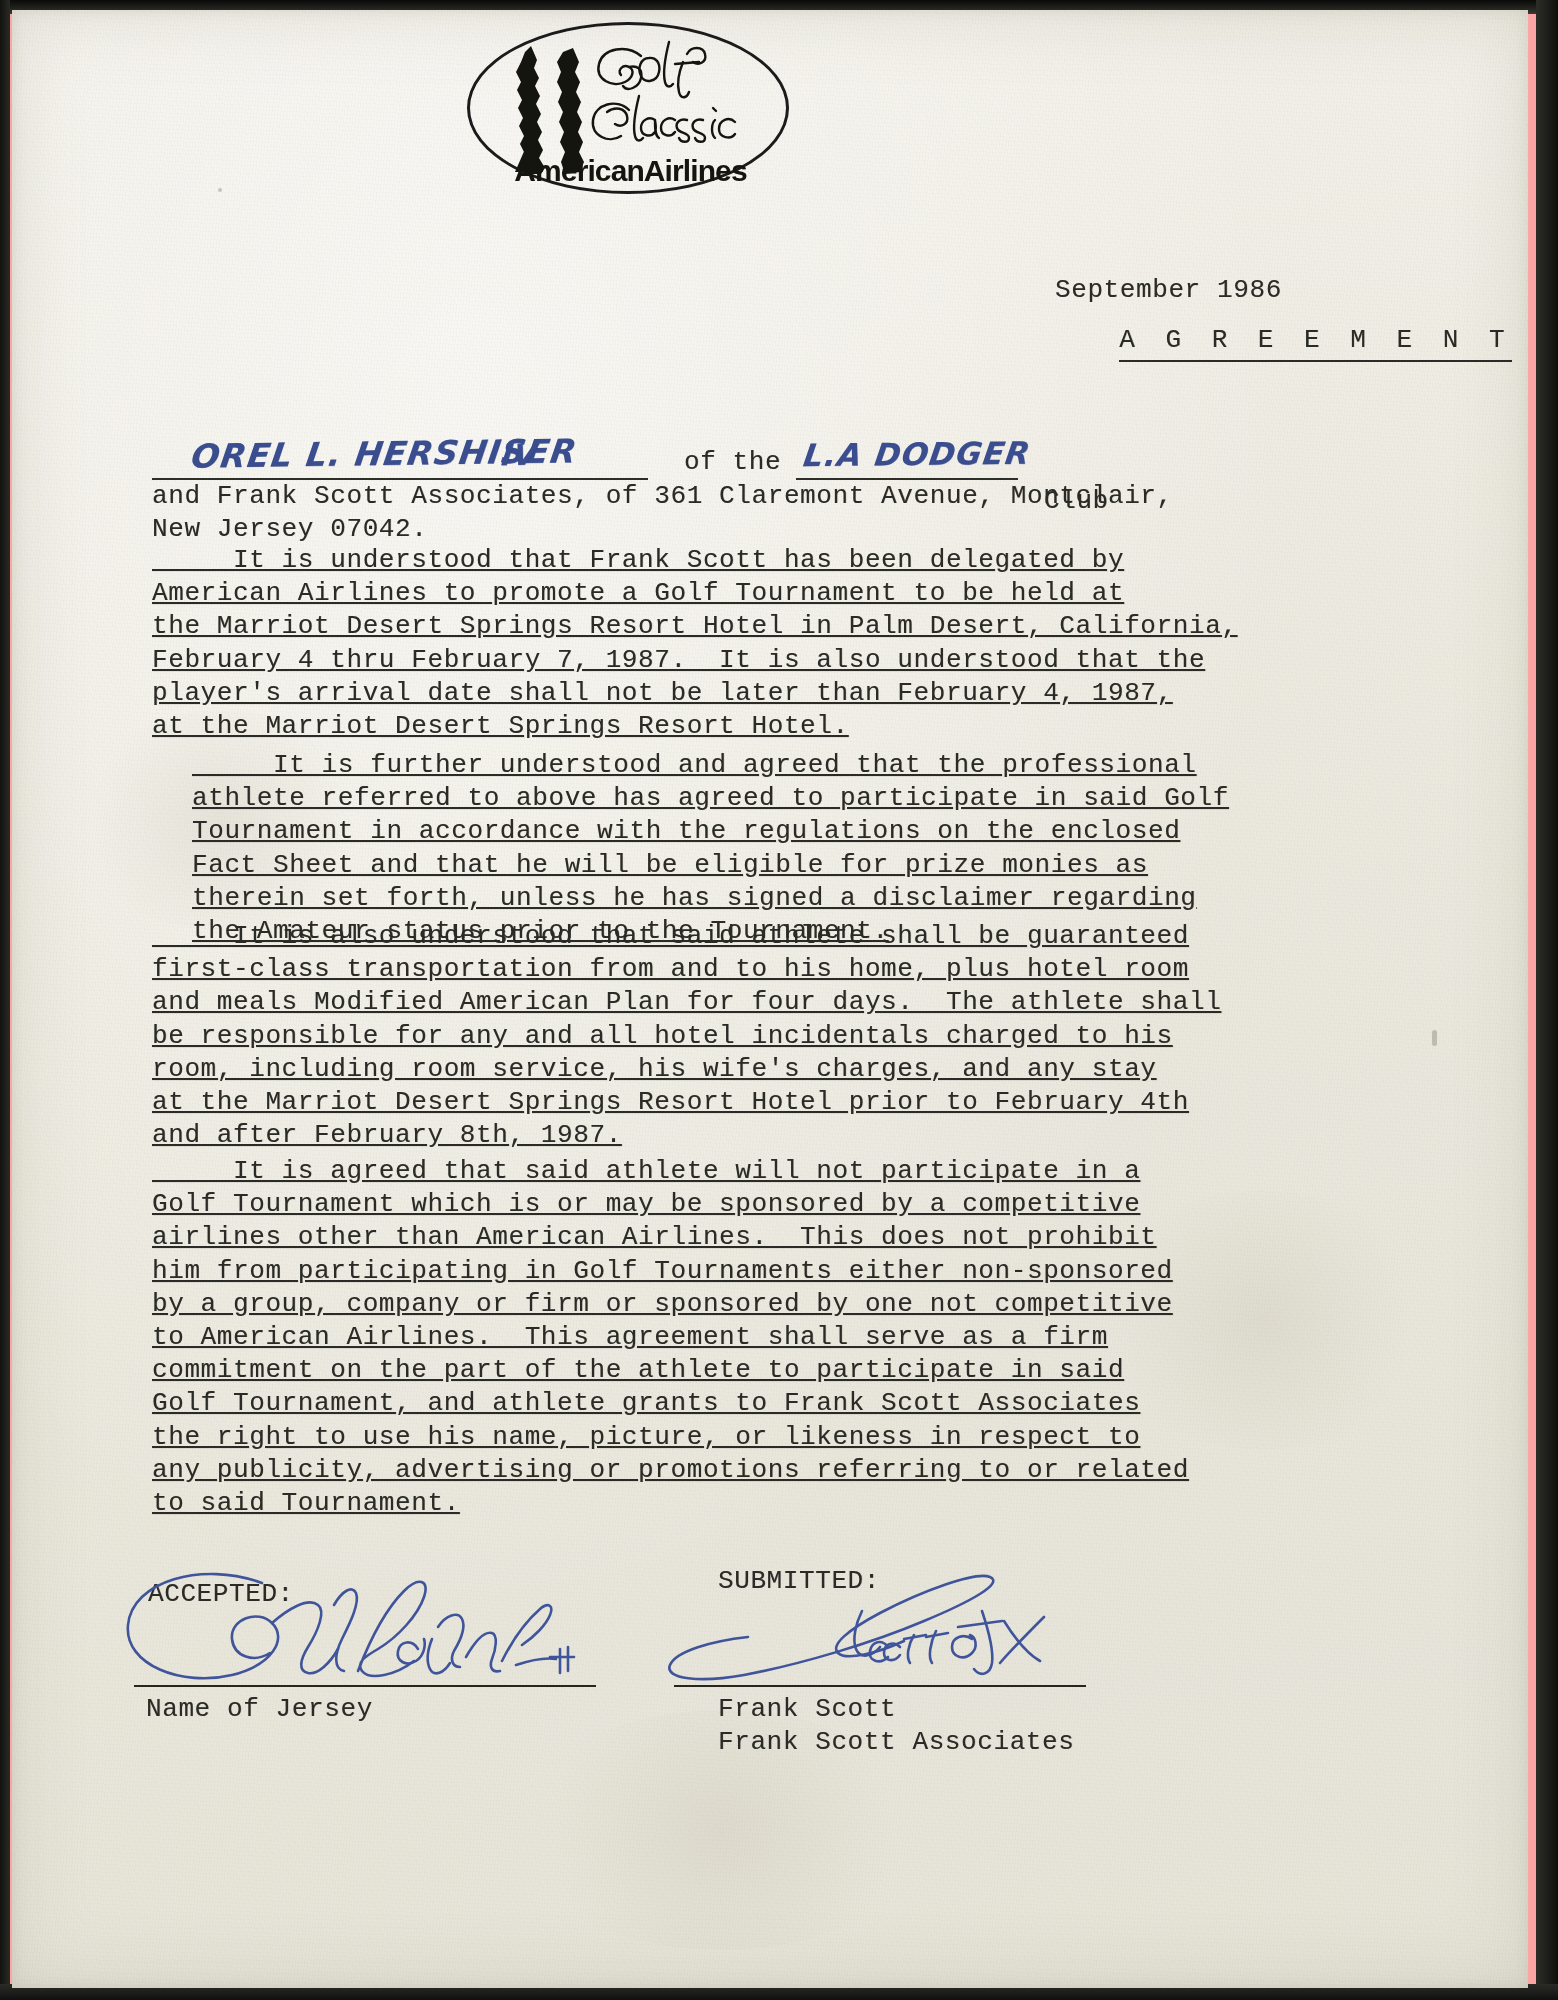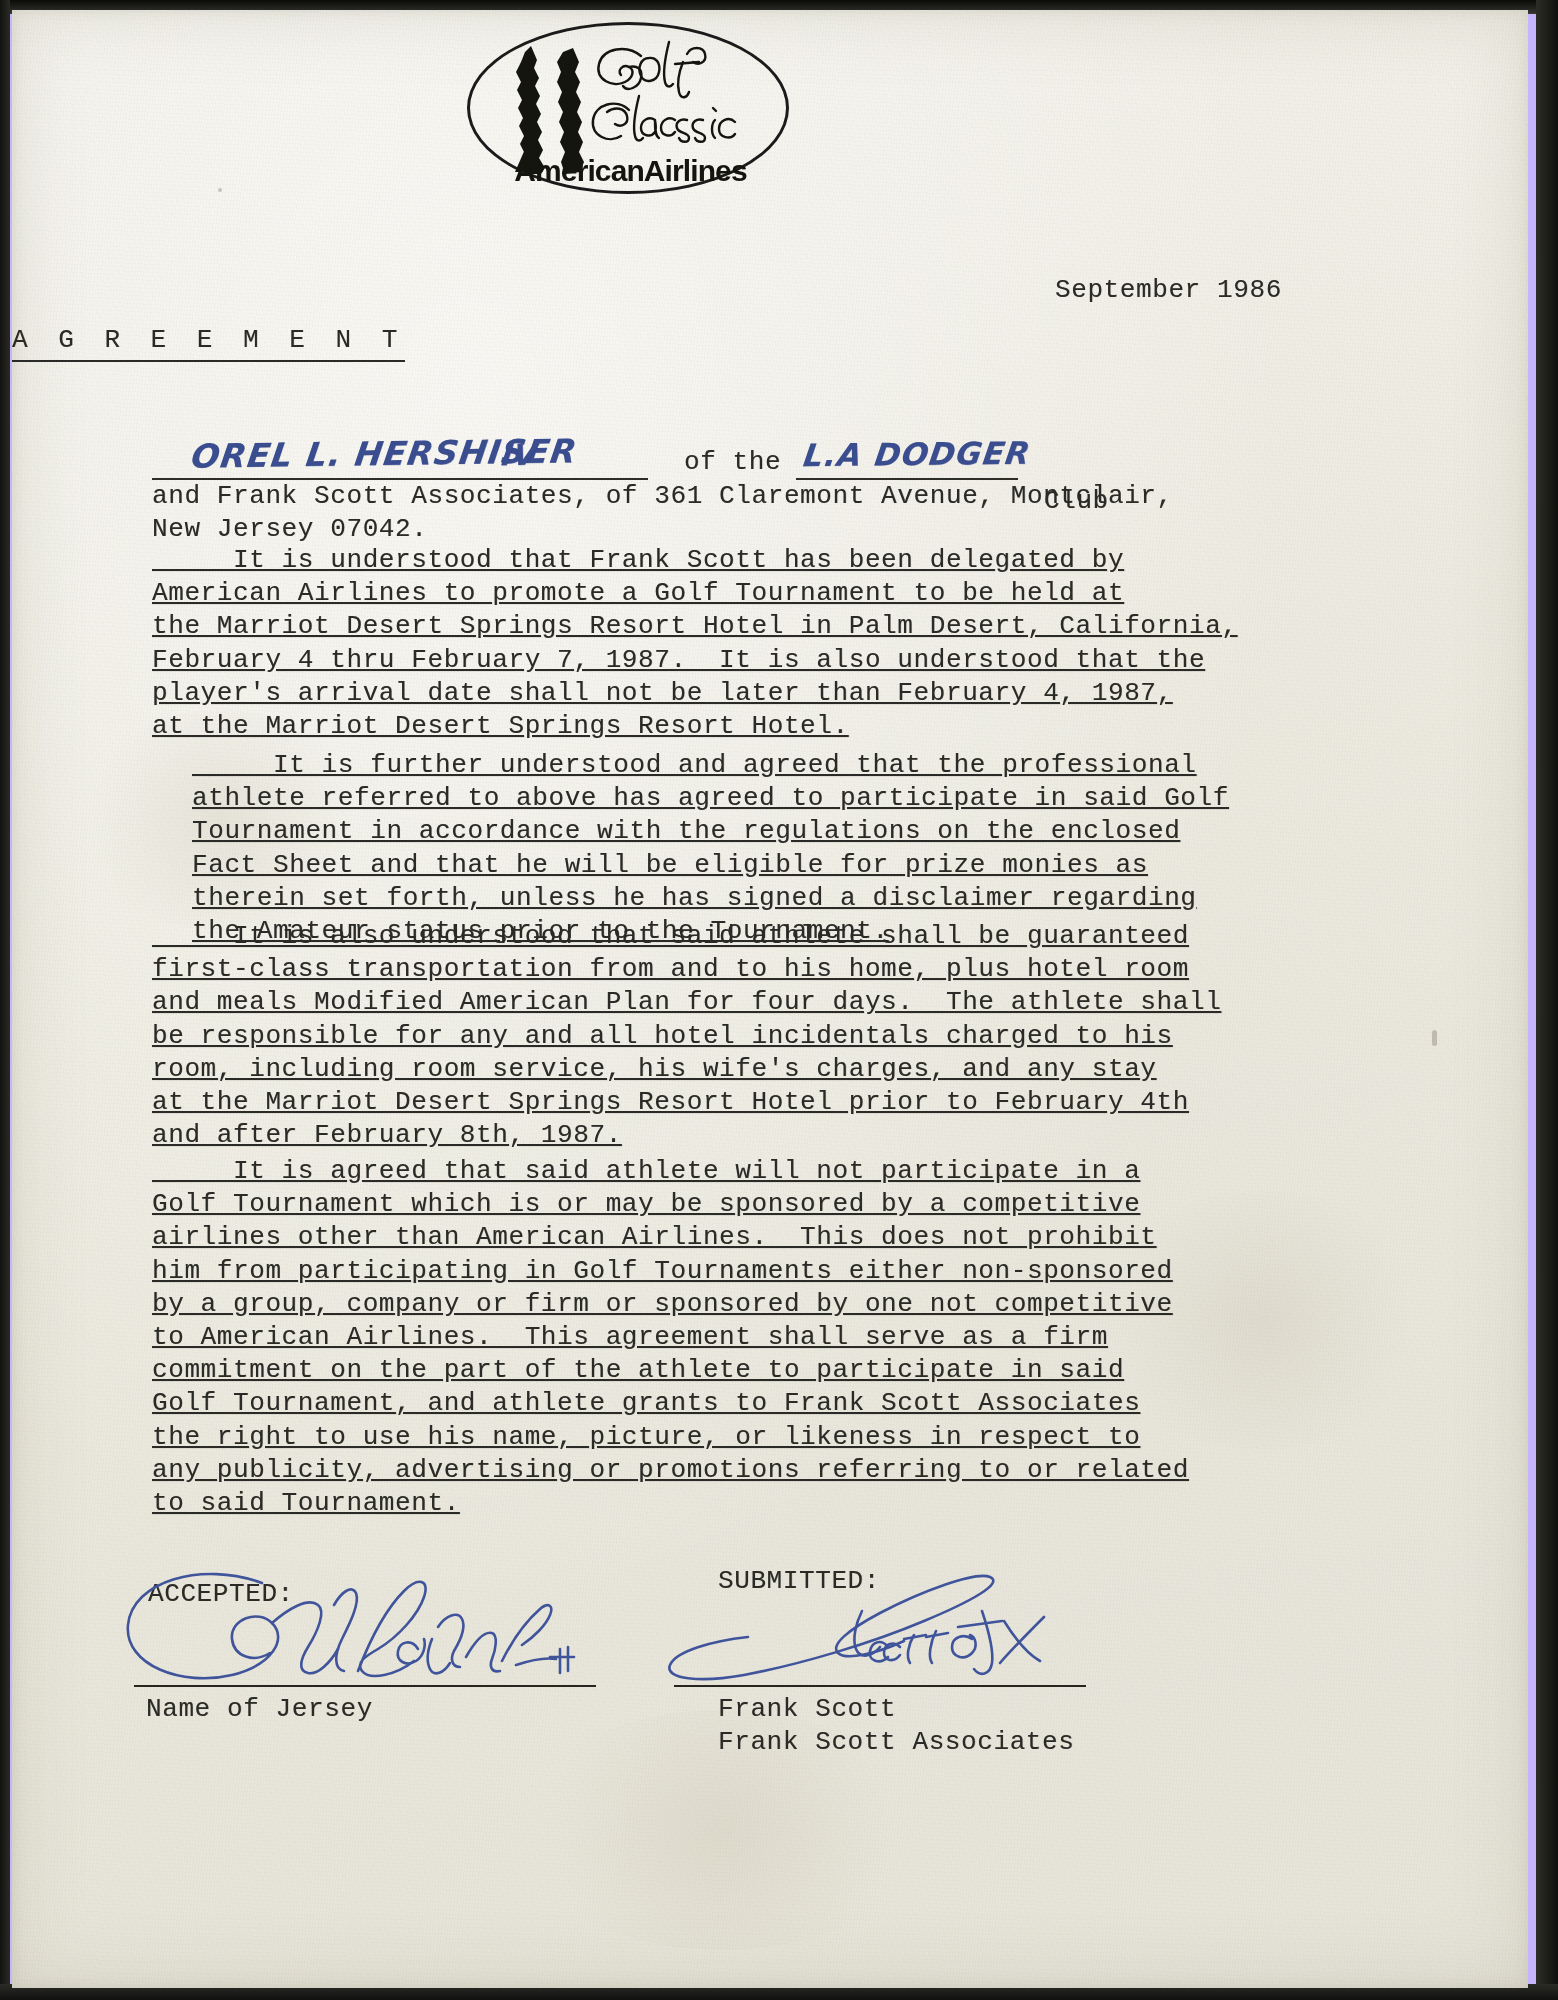--- a/index.html
+++ b/index.html
@@ -6,21 +6,21 @@
   html, body {
     width:1558px; height:2000px;
     background:#1a1a18;
     font-family:"Liberation Mono", monospace;
     overflow:hidden;
   }
   #page {
     position:absolute;
     left:0; top:0;
     width:1558px; height:2000px;
-    background:#c4b5fd;
+    background:#fca5a5;
   }
   
   .edge-top {
     position:absolute; left:0; top:0; width:1558px; height:14px;
     background:linear-gradient(180deg,#0a0a09 0%, #23241f 60%, #3a3a33 100%);
   }
   .edge-left {
     position:absolute; left:0; top:0; width:10px; height:2000px;
     background:linear-gradient(90deg,#121210 0%, #2a2a25 100%);
   }
@@ -95,21 +95,21 @@
     color:#2a2a26;
     font-size:26px;
     line-height:33.2px;
     letter-spacing:0.6px;
     white-space:pre;
     text-shadow:0.4px 0.3px 0 rgba(60,58,48,0.30);
   }
   #date { left:1043px; top:264px; }
   #title {
     left:0; top:314px; width:1500px;
-    text-align:left;
+    text-align:right;
     letter-spacing:7.5px;
     font-size:26px;
   }
   #title span {
     border-bottom:2.5px solid #2a2a26;
     padding-bottom:5px;
   }
   #intro { left:228px; top:380px; }
 
   

